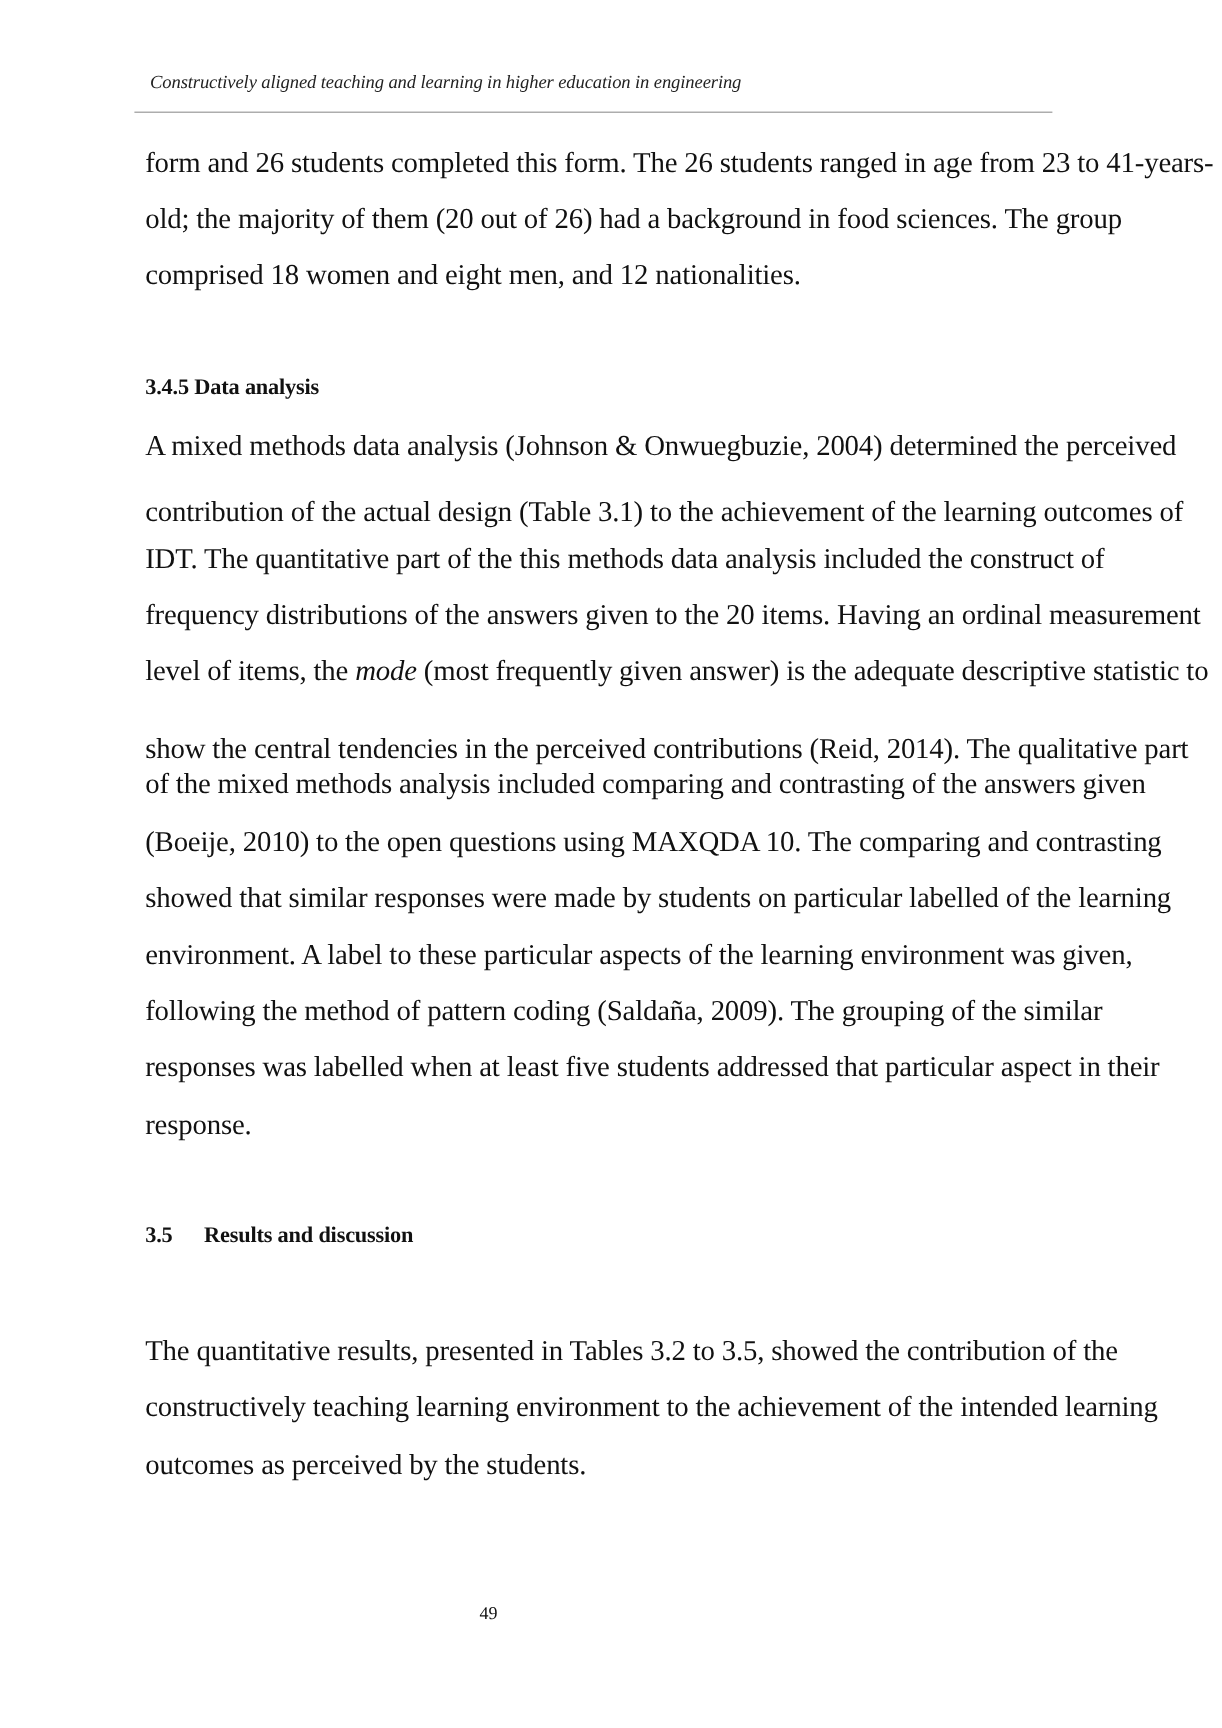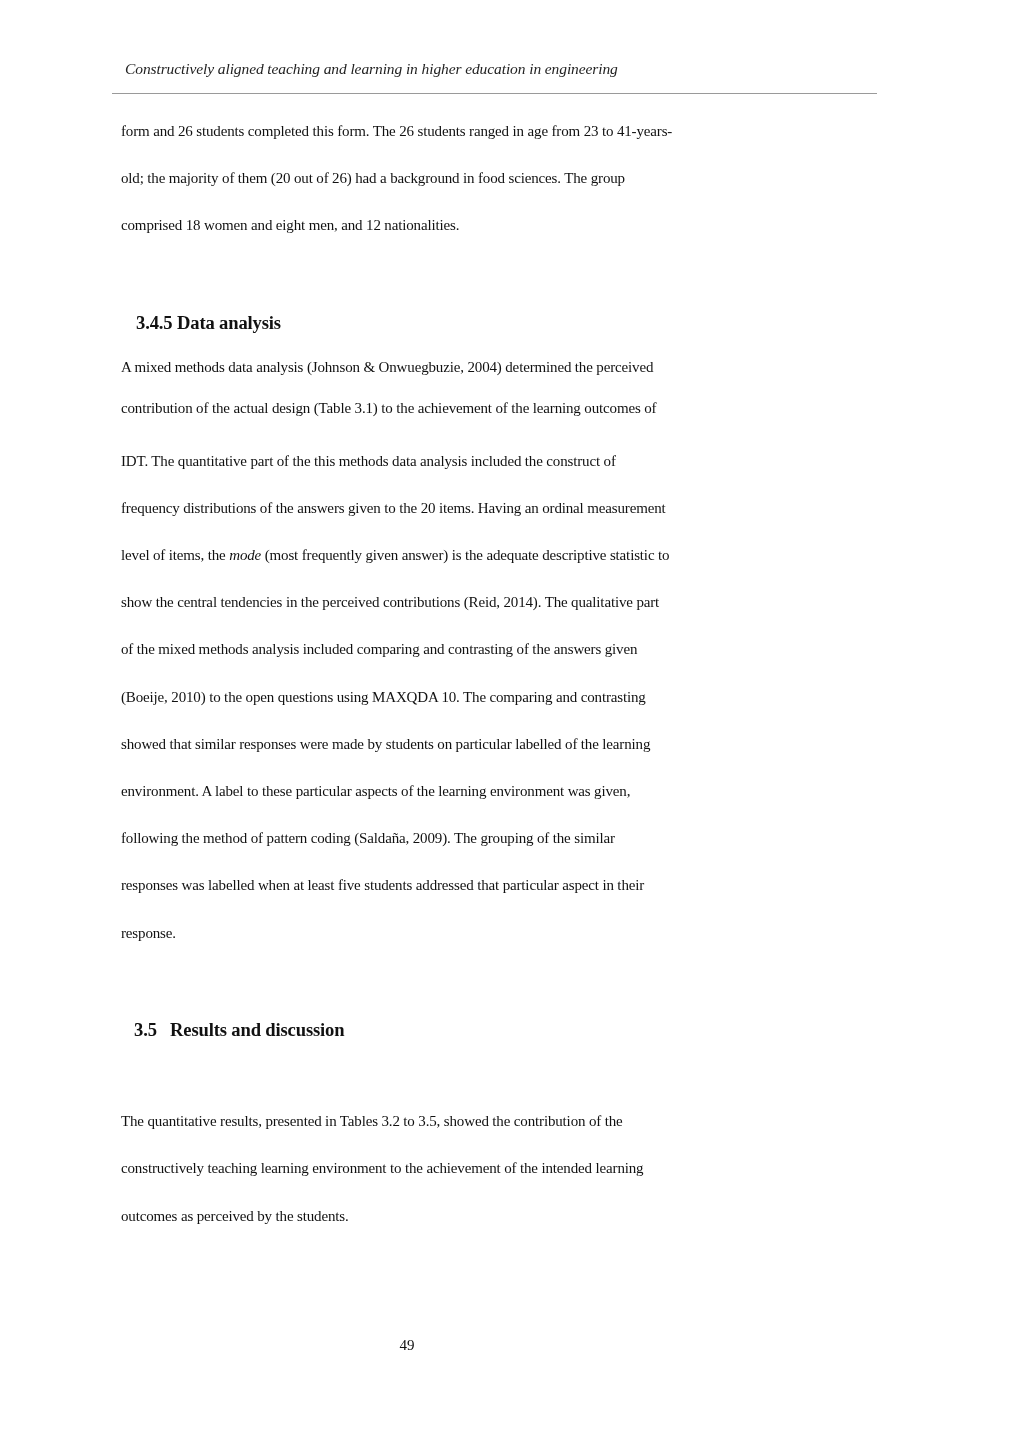--- a/index.html
+++ b/index.html
@@ -1,23 +1,23 @@
 <!DOCTYPE html>
 <html><head>
   <meta charset="utf-8">
   <style>
     html, body { margin: 0; padding: 0; background: #ffffff; }
     body { width: 1018px; height: 1440px; position: relative; overflow: hidden;
            font-family: "Liberation Serif", "DejaVu Serif", serif; color: #111111; }
     .running-header { position: absolute; left: 125px; top: 60px; font-size: 15.5px; font-style: italic; color: #222; letter-spacing: -0.1px; text-align: center; }
     .header-rule { position: absolute; left: 112px; top: 93px; width: 765px; height: 1px; background: #9a9a9a; }
-    .line { position: absolute; left: 121px; font-size: 15px; white-space: nowrap; letter-spacing: -0.15px; }
+    .line { position: absolute; left: 121px; font-size: 24px; white-space: nowrap; letter-spacing: -0.15px; }
     .heading { position: absolute; left: 121px; font-size: 18.6px; font-weight: bold; white-space: nowrap; letter-spacing: -0.15px; }
-    .heading .num { display: inline-block; margin-left: 15px; }
-    .heading .num-wide { display: inline-block; width: 49px; text-align: center; }
+    .heading .num { display: inline-block; }
+    .heading .num-wide { display: inline-block; width: 49px; }
     .page-number { position: absolute; left: 0; width: 814px; text-align: center; top: 1337px; font-size: 15px; }
     em { font-style: italic; }
   </style>
 </head>
 <body>
 
 <div class="running-header">Constructively aligned teaching and learning in higher education in engineering</div>
 <div class="header-rule"></div>
 
 <div>
@@ -26,25 +26,25 @@
   <div class="line" style="top:217px">comprised 18 women and eight men, and 12 nationalities.</div>
 </div>
 
 <div class="heading" style="top:312px">
   <span class="num">3.4.5</span>
   <span>Data analysis</span>
 </div>
 
 <div>
   <div class="line" style="top:359px">A mixed methods data analysis (Johnson &amp; Onwuegbuzie, 2004) determined the perceived</div>
-  <div class="line" style="top:400px">contribution of the actual design (Table 3.1) to the achievement of the learning outcomes of</div>
+  <div class="line" style="top:414px">contribution of the actual design (Table 3.1) to the achievement of the learning outcomes of</div>
   <div class="line" style="top:453px">IDT. The quantitative part of the this methods data analysis included the construct of</div>
   <div class="line" style="top:500px">frequency distributions of the answers given to the 20 items. Having an ordinal measurement</div>
   <div class="line" style="top:547px"><span>level of items, the </span><em>mode</em><span> (most frequently given answer) is the adequate descriptive statistic to</span></div>
-  <div class="line" style="top:594px">show the central tendencies in the perceived contributions (Reid, 2014). The qualitative part</div>
+  <div class="line" style="top:612px">show the central tendencies in the perceived contributions (Reid, 2014). The qualitative part</div>
   <div class="line" style="top:641px">of the mixed methods analysis included comparing and contrasting of the answers given</div>
   <div class="line" style="top:689px">(Boeije, 2010) to the open questions using MAXQDA 10. The comparing and contrasting</div>
   <div class="line" style="top:736px">showed that similar responses were made by students on particular labelled of the learning</div>
   <div class="line" style="top:783px">environment. A label to these particular aspects of the learning environment was given,</div>
   <div class="line" style="top:830px">following the method of pattern coding (Saldaña, 2009). The grouping of the similar</div>
   <div class="line" style="top:877px">responses was labelled when at least five students addressed that particular aspect in their</div>
   <div class="line" style="top:925px">response.</div>
 </div>
 
 <div class="heading" style="top:1019px">

